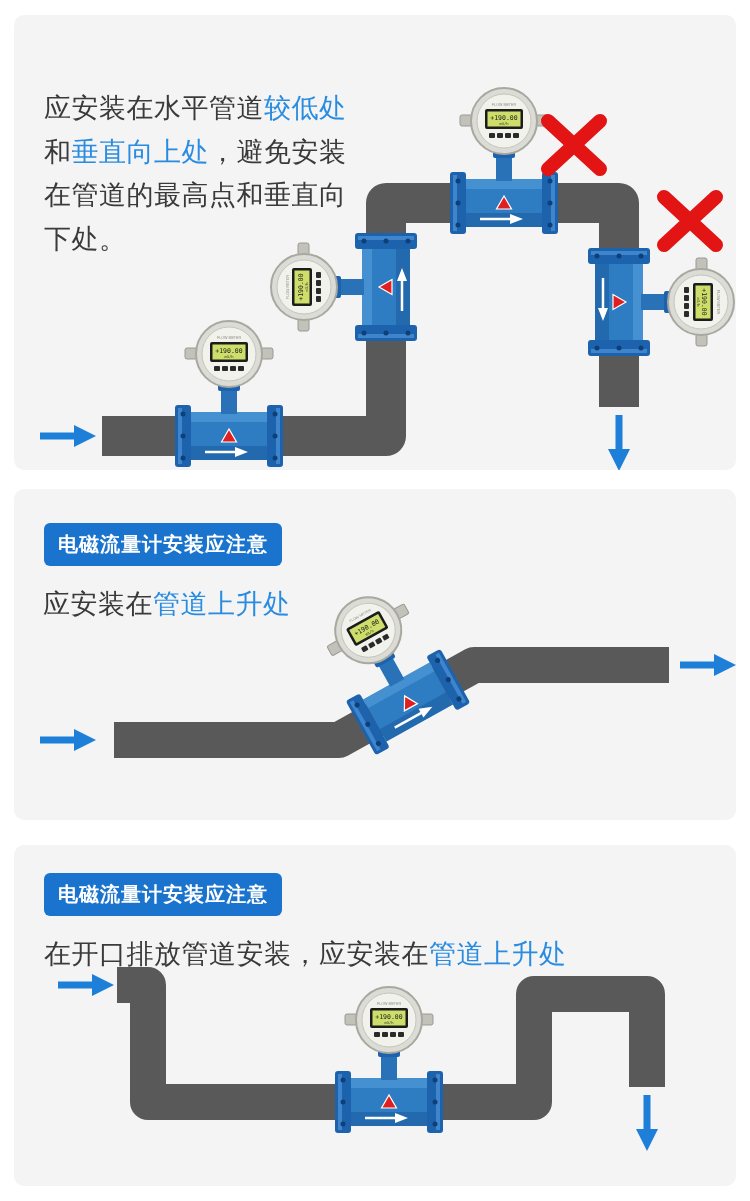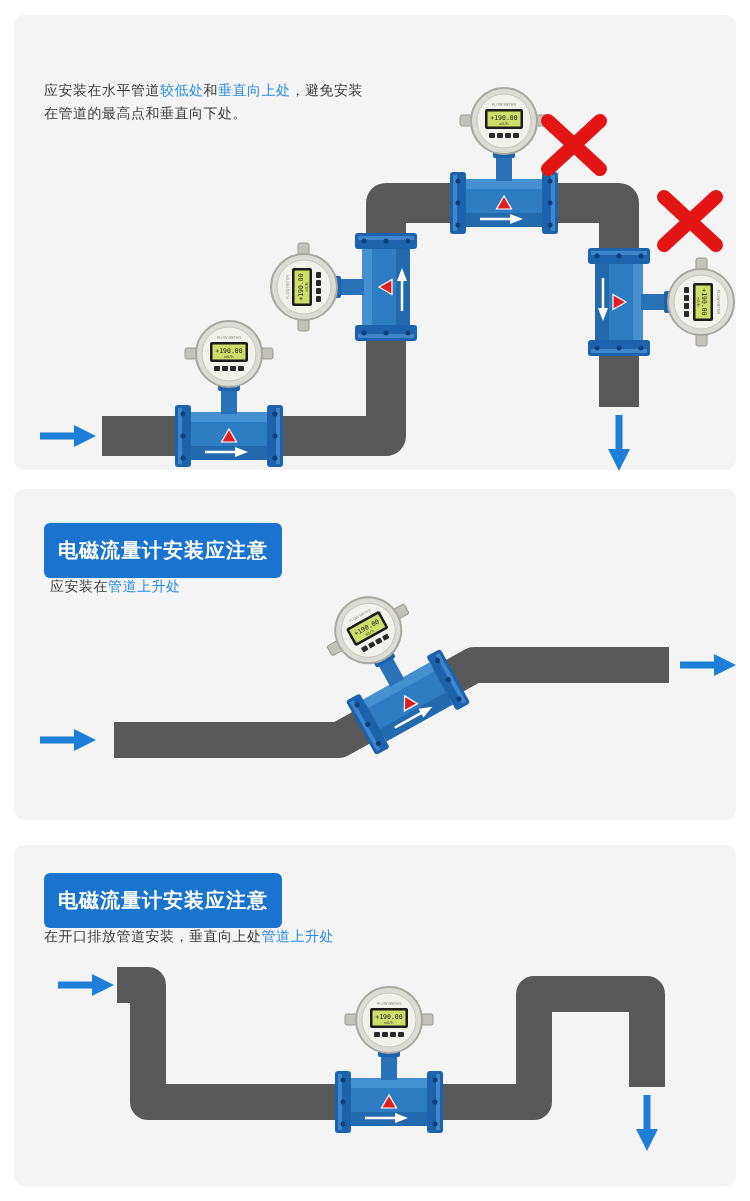--- a/index.html
+++ b/index.html
@@ -10,32 +10,33 @@
   }
   .panel{
     position:absolute;left:14px;width:722px;background:#f4f4f5;
     border-radius:10px;overflow:hidden;
   }
   #panel-1{top:15px;height:455px;}
   #panel-2{top:489px;height:331px;}
   #panel-3{top:845px;height:341px;}
   .scene{position:absolute;left:0;top:0;width:100%;height:100%;display:block;}
   .caption{
-    position:absolute;z-index:2;font-size:14px;line-height:1.62;color:#3a3a3a;
+    position:absolute;z-index:2;font-size:27px;line-height:1.62;color:#3a3a3a;
     letter-spacing:0.5px;
+    margin-top:8px;
   }
   #caption-1{left:30px;top:64px;width:324px;}
   .badge-wrap{position:absolute;z-index:2;}
   #badge-wrap-2{left:30px;top:34px;}
   #badge-wrap-3{left:30px;top:28px;}
   .badge{
     display:inline-block;background:#1a73cd;color:#ffffff;font-weight:bold;
-    font-size:20px;padding:14px 14px;border-radius:6px;letter-spacing:1px;
+    font-size:20px;padding:8px 14px;border-radius:6px;letter-spacing:1px;
   }
-  #caption-2{left:36px;top:86px;}
+  #caption-2{left:29px;top:86px;}
   #caption-3{left:30px;top:80px;}
   .seg{color:#3a3a3a;}
   .seg.hl{color:#2a8ce0;}
   svg text{font-family:"DejaVu Sans Mono","Liberation Mono",monospace;}
   .brand-txt{font-family:"Liberation Sans",sans-serif;}
 </style>
 </head>
 <body>
 
 <svg width="0" height="0" style="position:absolute" aria-hidden="true">
@@ -124,15 +125,15 @@
   <svg class="scene" viewBox="0 0 722 341">
     <path d="M 103 140 H 134 V 257 H 520 V 149 H 633 V 242" stroke="#595959" stroke-width="36" fill="none" stroke-linejoin="round"></path>
     <use href="#arr" transform="translate(44,140)"></use>
     <use href="#arr" transform="translate(633,250) rotate(90)"></use>
     <use href="#fm" transform="translate(375,257)"></use>
   </svg>
   <div class="badge-wrap" id="badge-wrap-3">
     <span class="badge">电磁流量计安装应注意</span>
   </div>
   <div class="caption" id="caption-3">
-    <span class="seg">在开口排放管道安装，垂直向上处</span><span class="seg hl">管道上升处</span>
+    <span class="seg">在开口排放管道安装，应安装在</span><span class="seg hl">管道上升处</span>
   </div>
 </div>
 
 </body></html>

